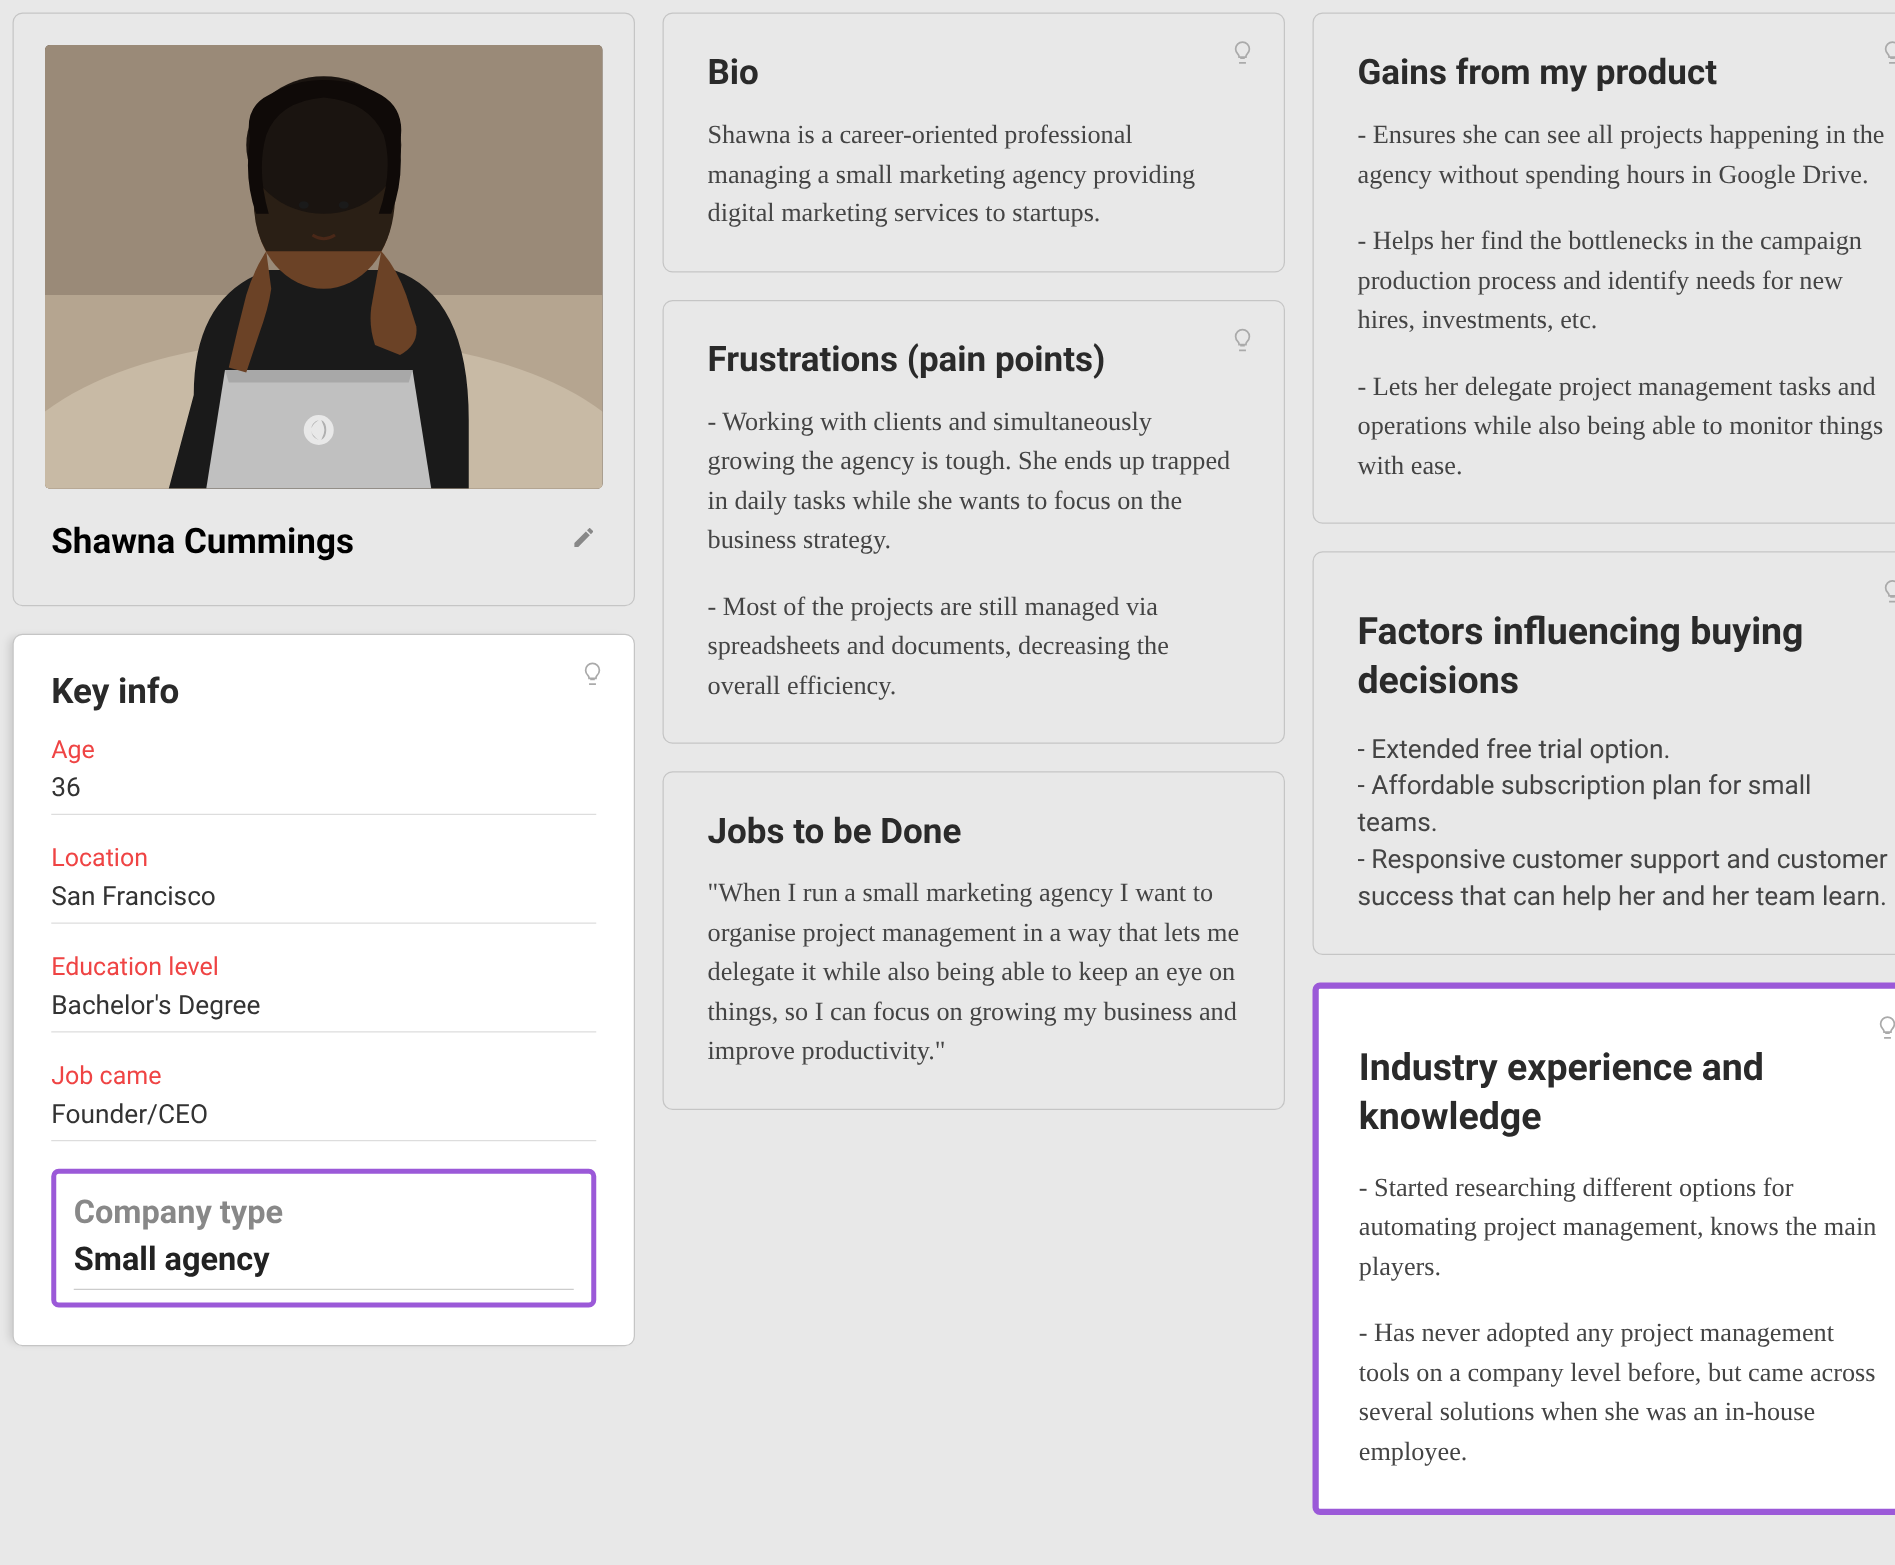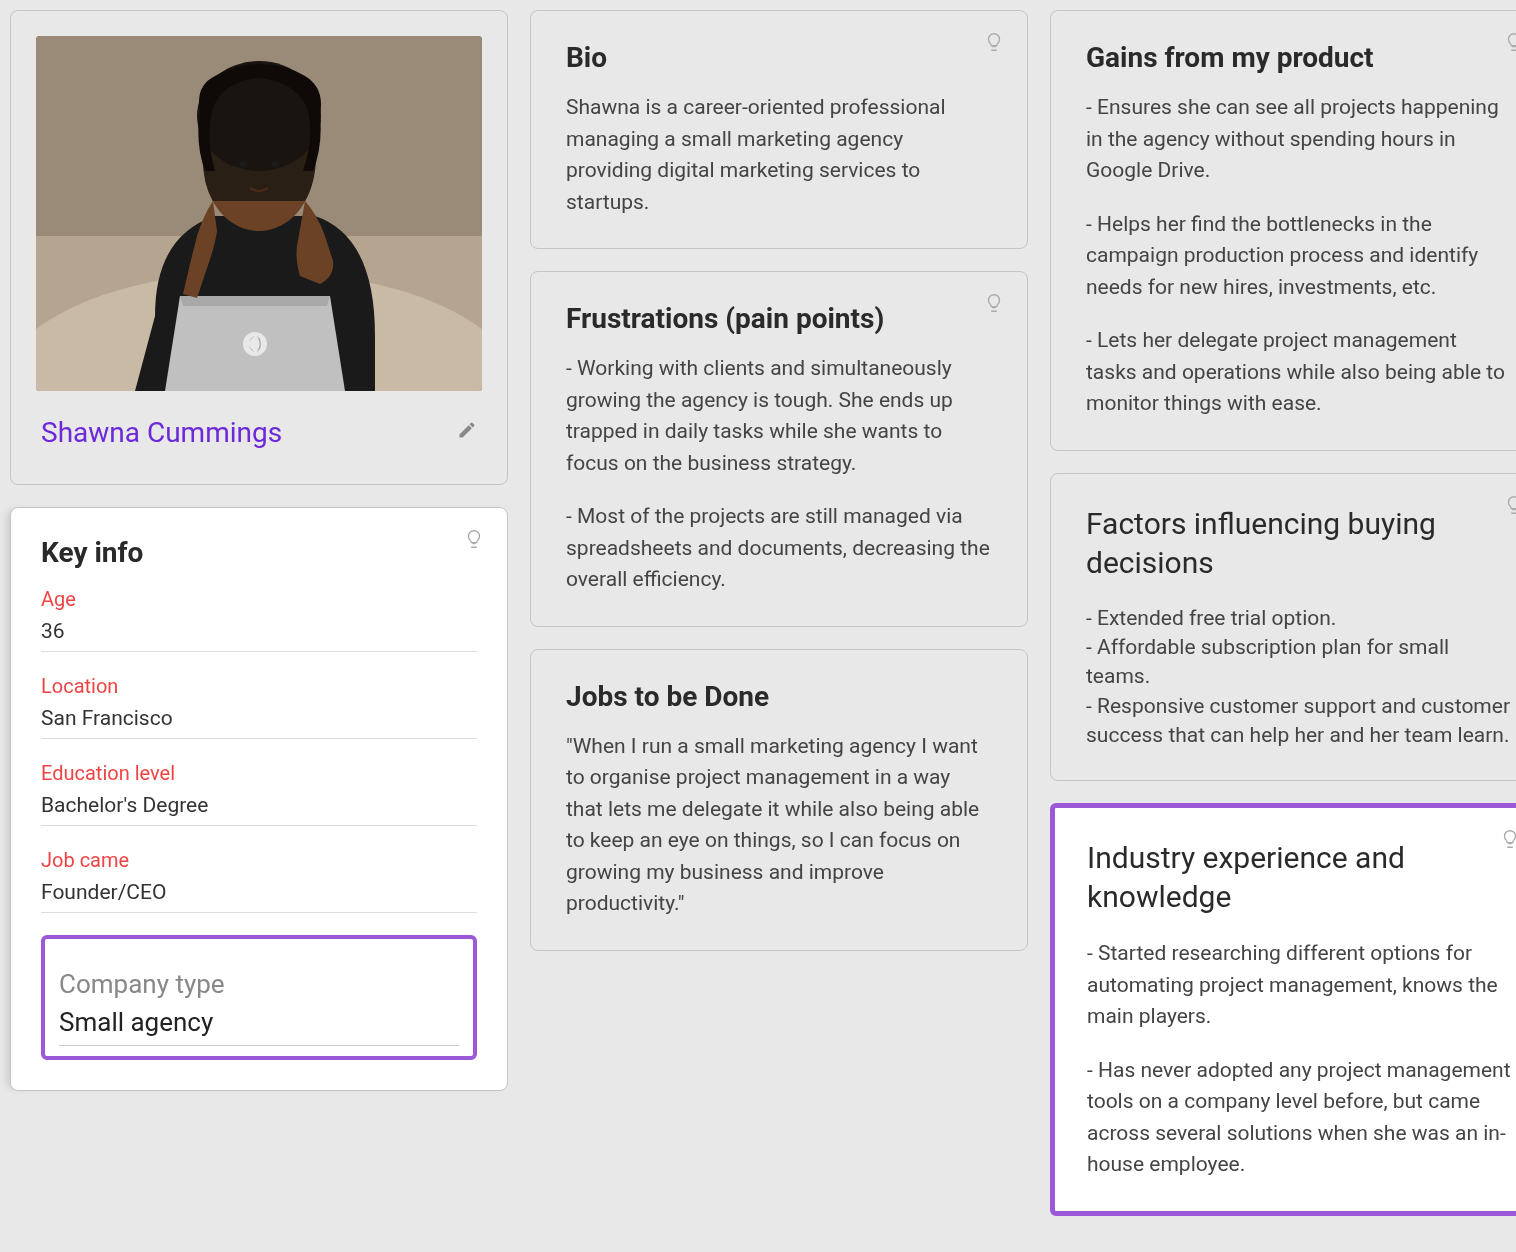--- a/index.html
+++ b/index.html
@@ -68,52 +68,54 @@
 
     .profile-name-row {
       display: flex;
       justify-content: space-between;
       align-items: center;
       padding: 5px 5px 10px 5px;
     }
 
     .profile-name {
       font-size: 28px;
-      color: #6d28d9;
-      font-weight: 400;
+      color: #000000;
+      font-weight: 700;
     }
 
     .edit-icon {
       color: #888;
       font-size: 20px;
     }
 
     .card-title {
       font-size: 28px;
       font-weight: 700;
       color: #2a2a2a;
       margin-bottom: 18px;
     }
 
     .card-title-large {
       font-size: 30px;
-      font-weight: 400;
+      font-weight: 700;
       color: #2a2a2a;
       margin-bottom: 22px;
       line-height: 1.3;
+      margin-top: 14px;
     }
 
     .card-body {
       font-size: 21px;
       line-height: 1.5;
       color: #444;
     }
 
     .card-body p {
       margin-bottom: 22px;
+      font-family: Liberation Serif, serif;
     }
 
     .card-body p:last-child {
       margin-bottom: 0;
     }
 
     .lightbulb {
       position: absolute;
       top: 20px;
       right: 22px;
@@ -143,22 +145,23 @@
       color: #333;
       padding-bottom: 8px;
       border-bottom: 1px solid #ddd;
       display: block;
     }
 
     .info-field-highlight {
       border: 4px solid #9b59d8;
       border-radius: 6px;
       background: #ffffff;
-      padding: 30px 14px 10px 14px;
+      padding: 16px 14px 10px 14px;
       margin-top: 6px;
+      font-weight: bold;
     }
 
     .info-field-highlight .info-label {
       font-size: 26px;
       color: #888;
     }
 
     .info-field-highlight .info-value {
       font-size: 26px;
       color: #222;

